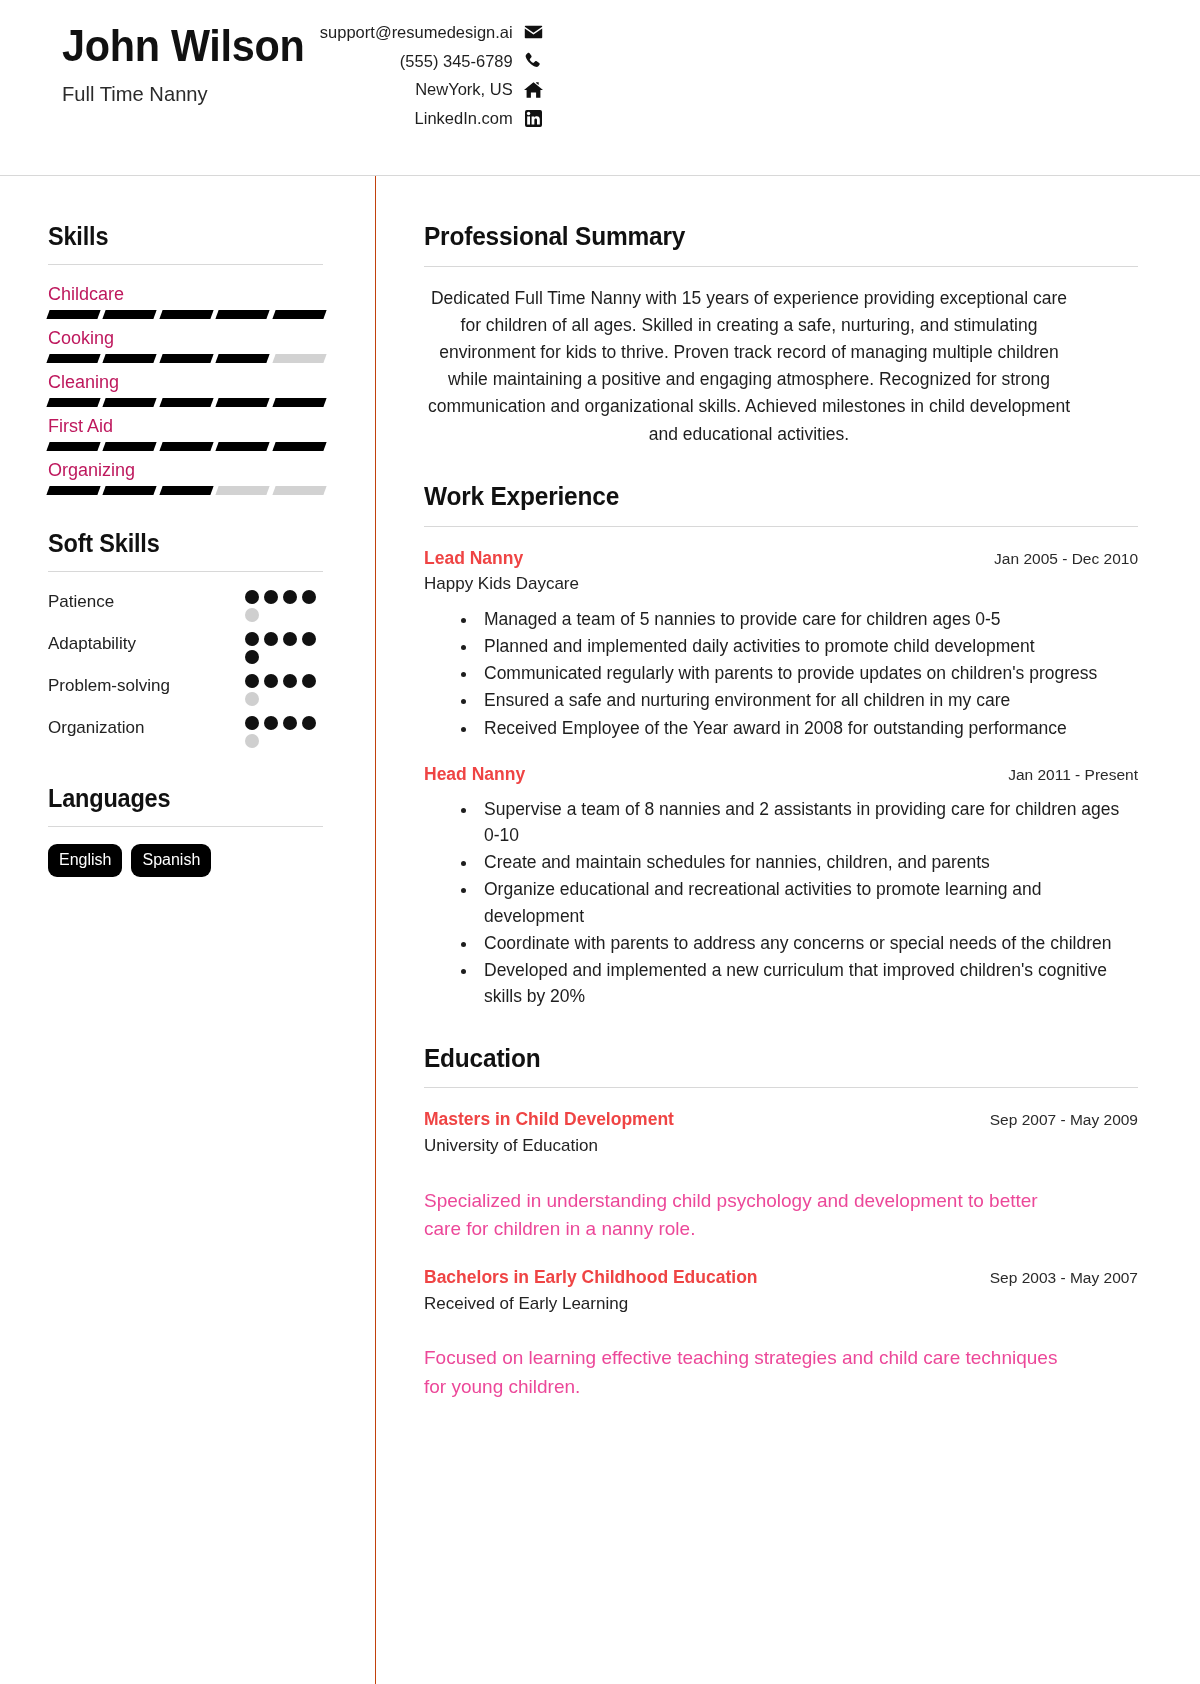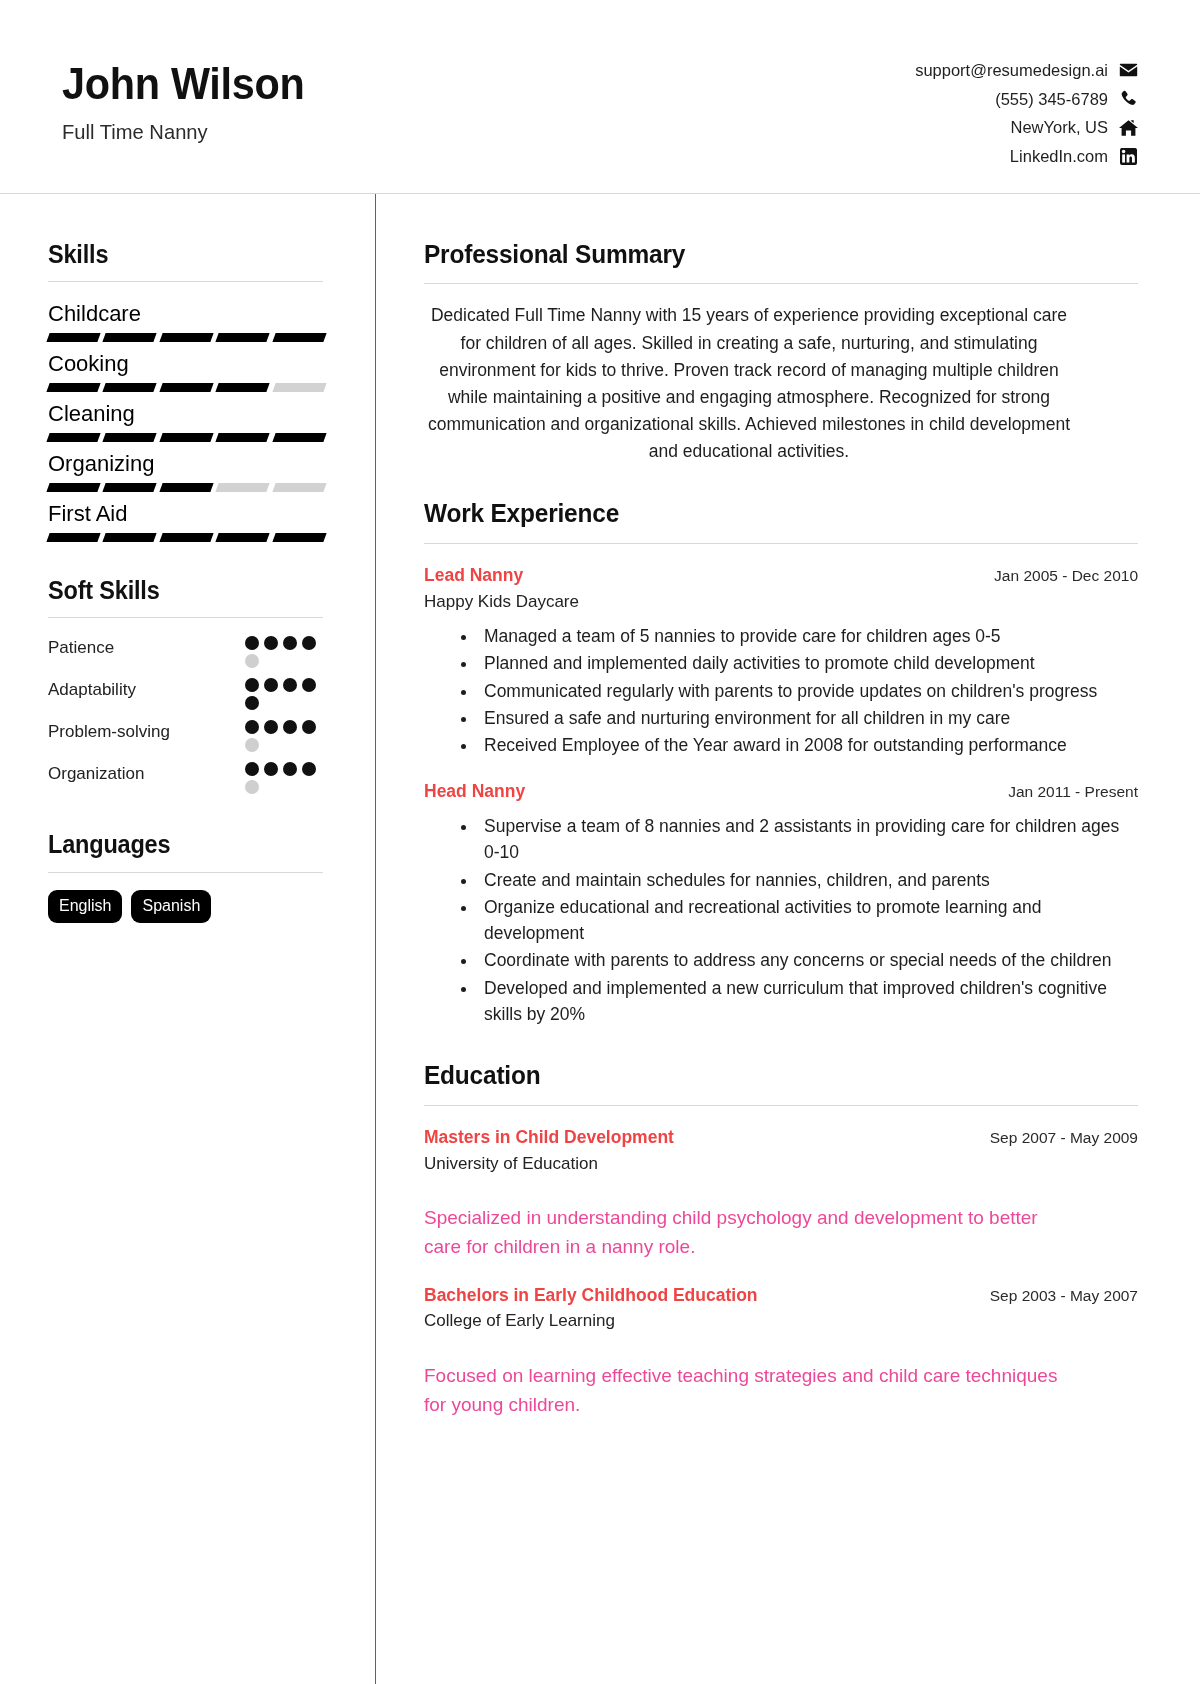--- a/index.html
+++ b/index.html
@@ -7,22 +7,22 @@
     width: 1200px; height: 1684px;
     background: #ffffff;
     font-family: "Liberation Sans", "DejaVu Sans", sans-serif;
     color: #1a1a1a;
     -webkit-font-smoothing: antialiased;
   }
   .page { width: 1200px; height: 1684px; position: relative; display: flex; flex-direction: column; }
 
   
   .header {
-    display: flex; align-items: flex-start; justify-content: space-between;
-    padding: 54px 62px 26px 62px;
+    display: flex; align-items: flex-start; justify-content: flex-start;
+    padding: 16px 62px 26px 62px;
     border-bottom: 1px solid #d8d8d8;
     min-height: 176px;
   }
   .identity { padding-top: 6px; }
   .full-name {
     font-size: 44px; font-weight: 700; letter-spacing: -0.3px;
     line-height: 1.1; color: #111111;
     transform: scaleX(0.94); transform-origin: left center;
   }
   .job-title {
@@ -48,21 +48,21 @@
     letter-spacing: -0.2px; line-height: 1.15;
     transform: scaleX(0.94); transform-origin: left center;
   }
   .sec-rule { height: 1px; background: #d8d8d8; margin-top: 13px; }
   .main .sec-title { font-size: 26px; }
   .main .sec-rule { margin-top: 14px; }
 
   
   .skill-list { margin-top: 16px; }
   .skill-item { margin-bottom: 6px; }
-  .skill-name { font-size: 22px; color: #000000; line-height: 1.45; margin-bottom: 3px; }
+  .skill-name { font-size: 18px; color: #be185d; line-height: 1.45; margin-bottom: 3px; }
   .skill-bar { display: flex; gap: 5px; width: 277px; height: 9px; }
   .seg { flex: 1; height: 9px; transform: skewX(-20deg); }
   .seg.on { background: #000000; }
   .seg.off { background: #d2d2d2; }
 
   
   .soft-list { margin-top: 16px; }
   .soft-item { display: flex; align-items: flex-start; justify-content: space-between; margin-bottom: 6px; }
   .soft-name { font-size: 17px; color: #222222; line-height: 1.55; padding-top: 1px; }
   .dot-grid { display: flex; flex-wrap: wrap; width: 78px; flex: 0 0 78px; margin-left: 14px; }
@@ -173,37 +173,37 @@
               <div class="skill-name">Cleaning</div>
               <div class="skill-bar">
                 <span class="seg on"></span>
                 <span class="seg on"></span>
                 <span class="seg on"></span>
                 <span class="seg on"></span>
                 <span class="seg on"></span>
               </div>
             </div>
             <div class="skill-item">
+              <div class="skill-name">First Aid</div>
+              <div class="skill-bar">
+                <span class="seg on"></span>
+                <span class="seg on"></span>
+                <span class="seg on"></span>
+                <span class="seg on"></span>
+                <span class="seg on"></span>
+              </div>
+            </div>
+            <div class="skill-item">
               <div class="skill-name">Organizing</div>
               <div class="skill-bar">
                 <span class="seg on"></span>
                 <span class="seg on"></span>
                 <span class="seg on"></span>
                 <span class="seg off"></span>
                 <span class="seg off"></span>
-              </div>
-            </div>
-            <div class="skill-item">
-              <div class="skill-name">First Aid</div>
-              <div class="skill-bar">
-                <span class="seg on"></span>
-                <span class="seg on"></span>
-                <span class="seg on"></span>
-                <span class="seg on"></span>
-                <span class="seg on"></span>
               </div>
             </div>
           </div>
       </div>
 
       <div class="sec">
         <div class="sec-title">Soft Skills</div>
         <div class="sec-rule"></div>
         <div class="soft-list" id="soft-list">
             <div class="soft-item">
@@ -312,21 +312,21 @@
                 <span class="entry-date">Sep 2007 - May 2009</span>
               </div>
               <div class="entry-org">University of Education</div>
               <div class="edu-desc">Specialized in understanding child psychology and development to better care for children in a nanny role.</div>
             </div>
             <div class="entry">
               <div class="entry-head">
                 <span class="entry-role">Bachelors in Early Childhood Education</span>
                 <span class="entry-date">Sep 2003 - May 2007</span>
               </div>
-              <div class="entry-org">College of Early Learning</div>
+              <div class="entry-org">Received of Early Learning</div>
               <div class="edu-desc">Focused on learning effective teaching strategies and child care techniques for young children.</div>
             </div>
           </div>
       </div>
 
     </div>
   </div>
 </div>
 
 </body></html>

